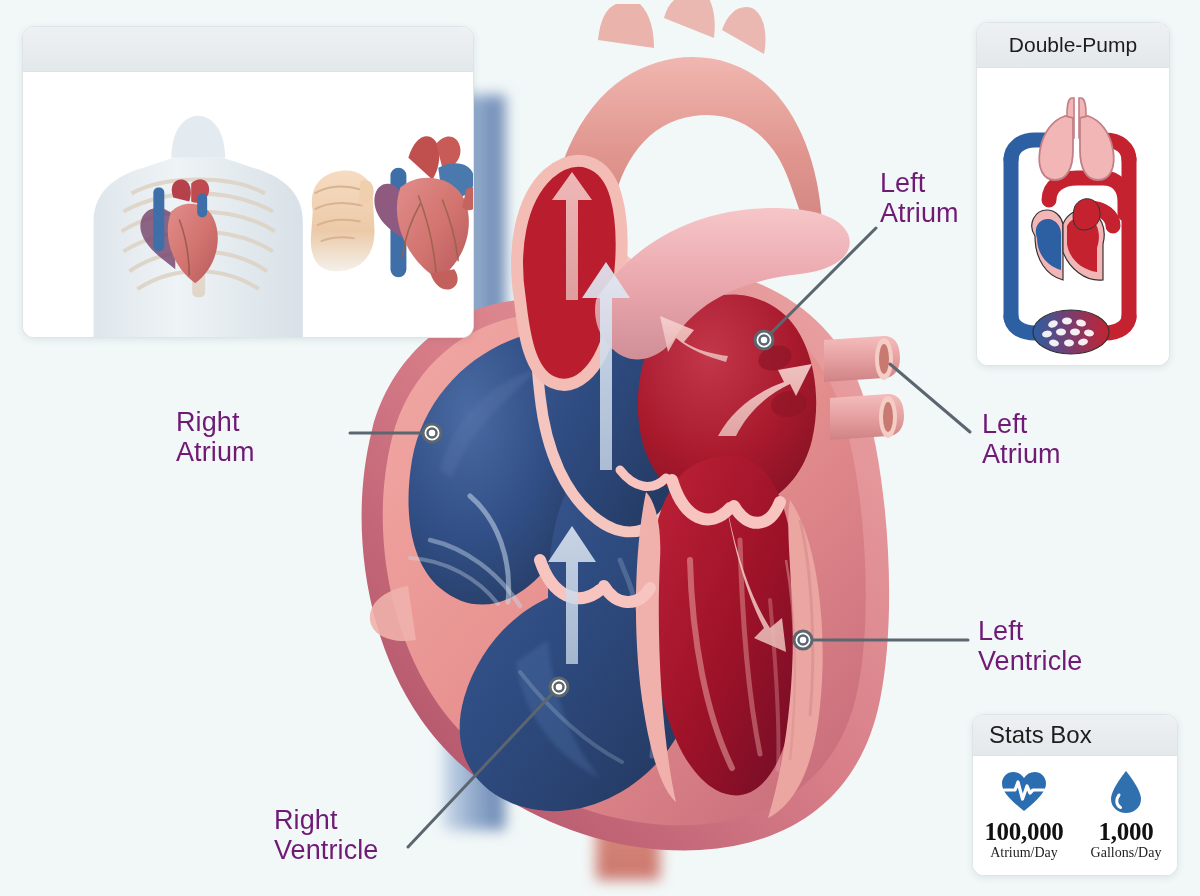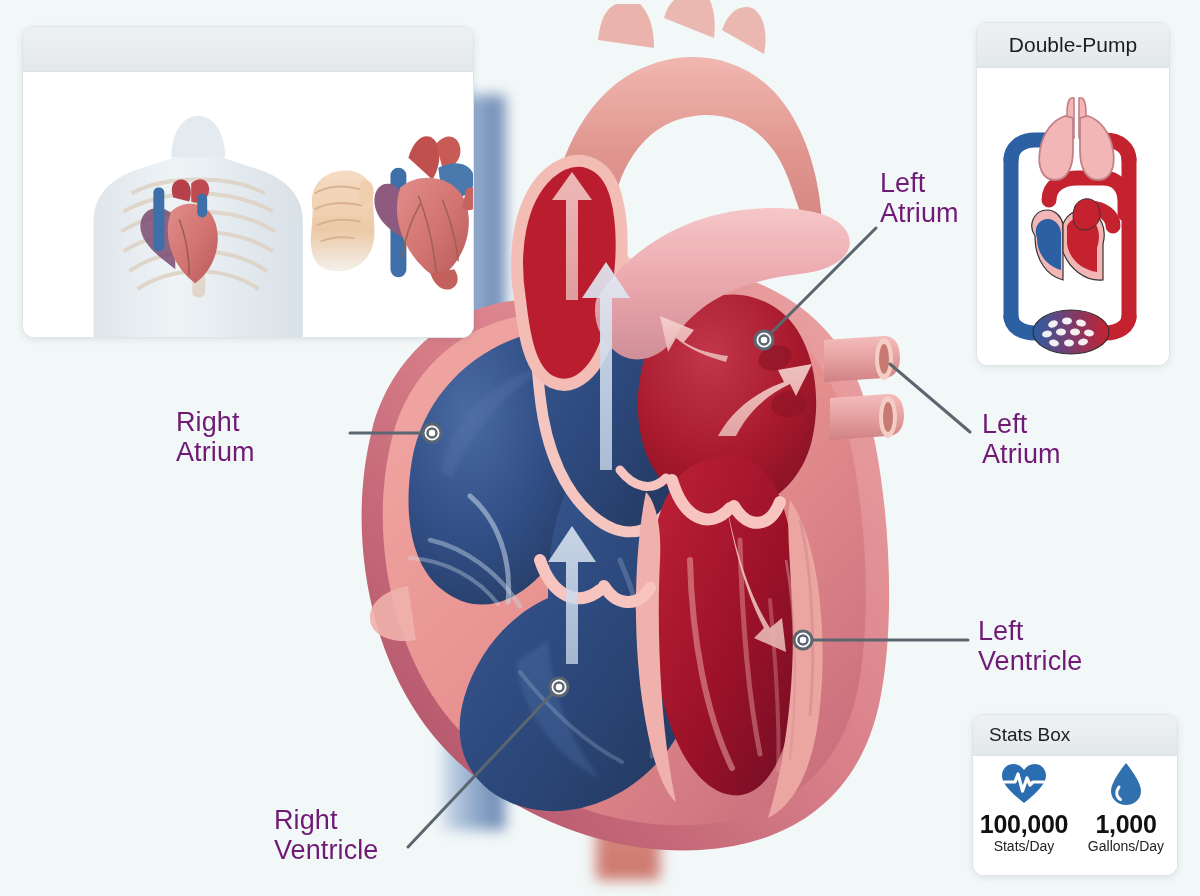--- a/index.html
+++ b/index.html
@@ -52,24 +52,24 @@
   #inset-card .card-body{position:relative;height:calc(100% - 45px);}
 
   
   #pump-card{left:976px;top:22px;width:192px;height:342px;}
   #pump-card .card-head{height:44px;}
   #pump-card .card-body{position:relative;height:calc(100% - 45px);}
 
   
   #stats-card{left:972px;top:714px;width:204px;height:160px;}
   #stats-card .card-head{height:40px;justify-content:flex-start;padding-left:16px;}
-  #stats-card .card-head .card-title{font-size:19px;}
+  #stats-card .card-head .card-title{font-size:24px;}
   #stats-card .card-body{
     display:flex;align-items:flex-start;justify-content:space-around;
-    padding-top:4px;height:calc(100% - 41px);box-sizing:border-box;
+    padding-top:12px;height:calc(100% - 41px);box-sizing:border-box;font-family:Liberation Serif, serif;
   }
   .stat{display:flex;flex-direction:column;align-items:center;width:92px;}
   .stat-icon{height:48px;display:flex;align-items:center;justify-content:center;}
   .stat-value{font-size:25px;font-weight:bold;color:#111;margin-top:2px;letter-spacing:-.3px;}
   .stat-label{font-size:14px;color:#222;margin-top:-1px;}
 </style>
 </head>
 <body>
 
 <div id="stage">
@@ -516,21 +516,21 @@
     <div class="card-body">
 
       <div class="stat">
         <div class="stat-icon">
           <svg width="46" height="42" viewBox="0 0 46 42">
             <path d="M23 40 C8 28 1 20 1 12.5 C1 5.8 6.2 1 12.4 1 C16.8 1 20.4 3.3 23 7 C25.6 3.3 29.2 1 33.6 1 C39.8 1 45 5.8 45 12.5 C45 20 38 28 23 40 Z" fill="#2a6db0"></path>
             <path d="M3 19 L14 19 L17 11 L21.5 28 L26 15 L29 22 L32 19 L43 19" fill="none" stroke="#ffffff" stroke-width="3.2" stroke-linejoin="round" stroke-linecap="round"></path>
           </svg>
         </div>
         <div class="stat-value">100,000</div>
-        <div class="stat-label">Stats/Day</div>
+        <div class="stat-label">Atrium/Day</div>
       </div>
 
       <div class="stat">
         <div class="stat-icon">
           <svg width="34" height="44" viewBox="0 0 34 44">
             <path d="M17 1 C17 1 32 19 32 29 C32 37.3 25.3 43 17 43 C8.7 43 2 37.3 2 29 C2 19 17 1 17 1 Z" fill="#3070ae"></path>
             <path d="M10 25 C6.5 29.5 7 35 11.5 37.5" fill="none" stroke="#ffffff" stroke-width="3" stroke-linecap="round"></path>
           </svg>
         </div>
         <div class="stat-value">1,000</div>

